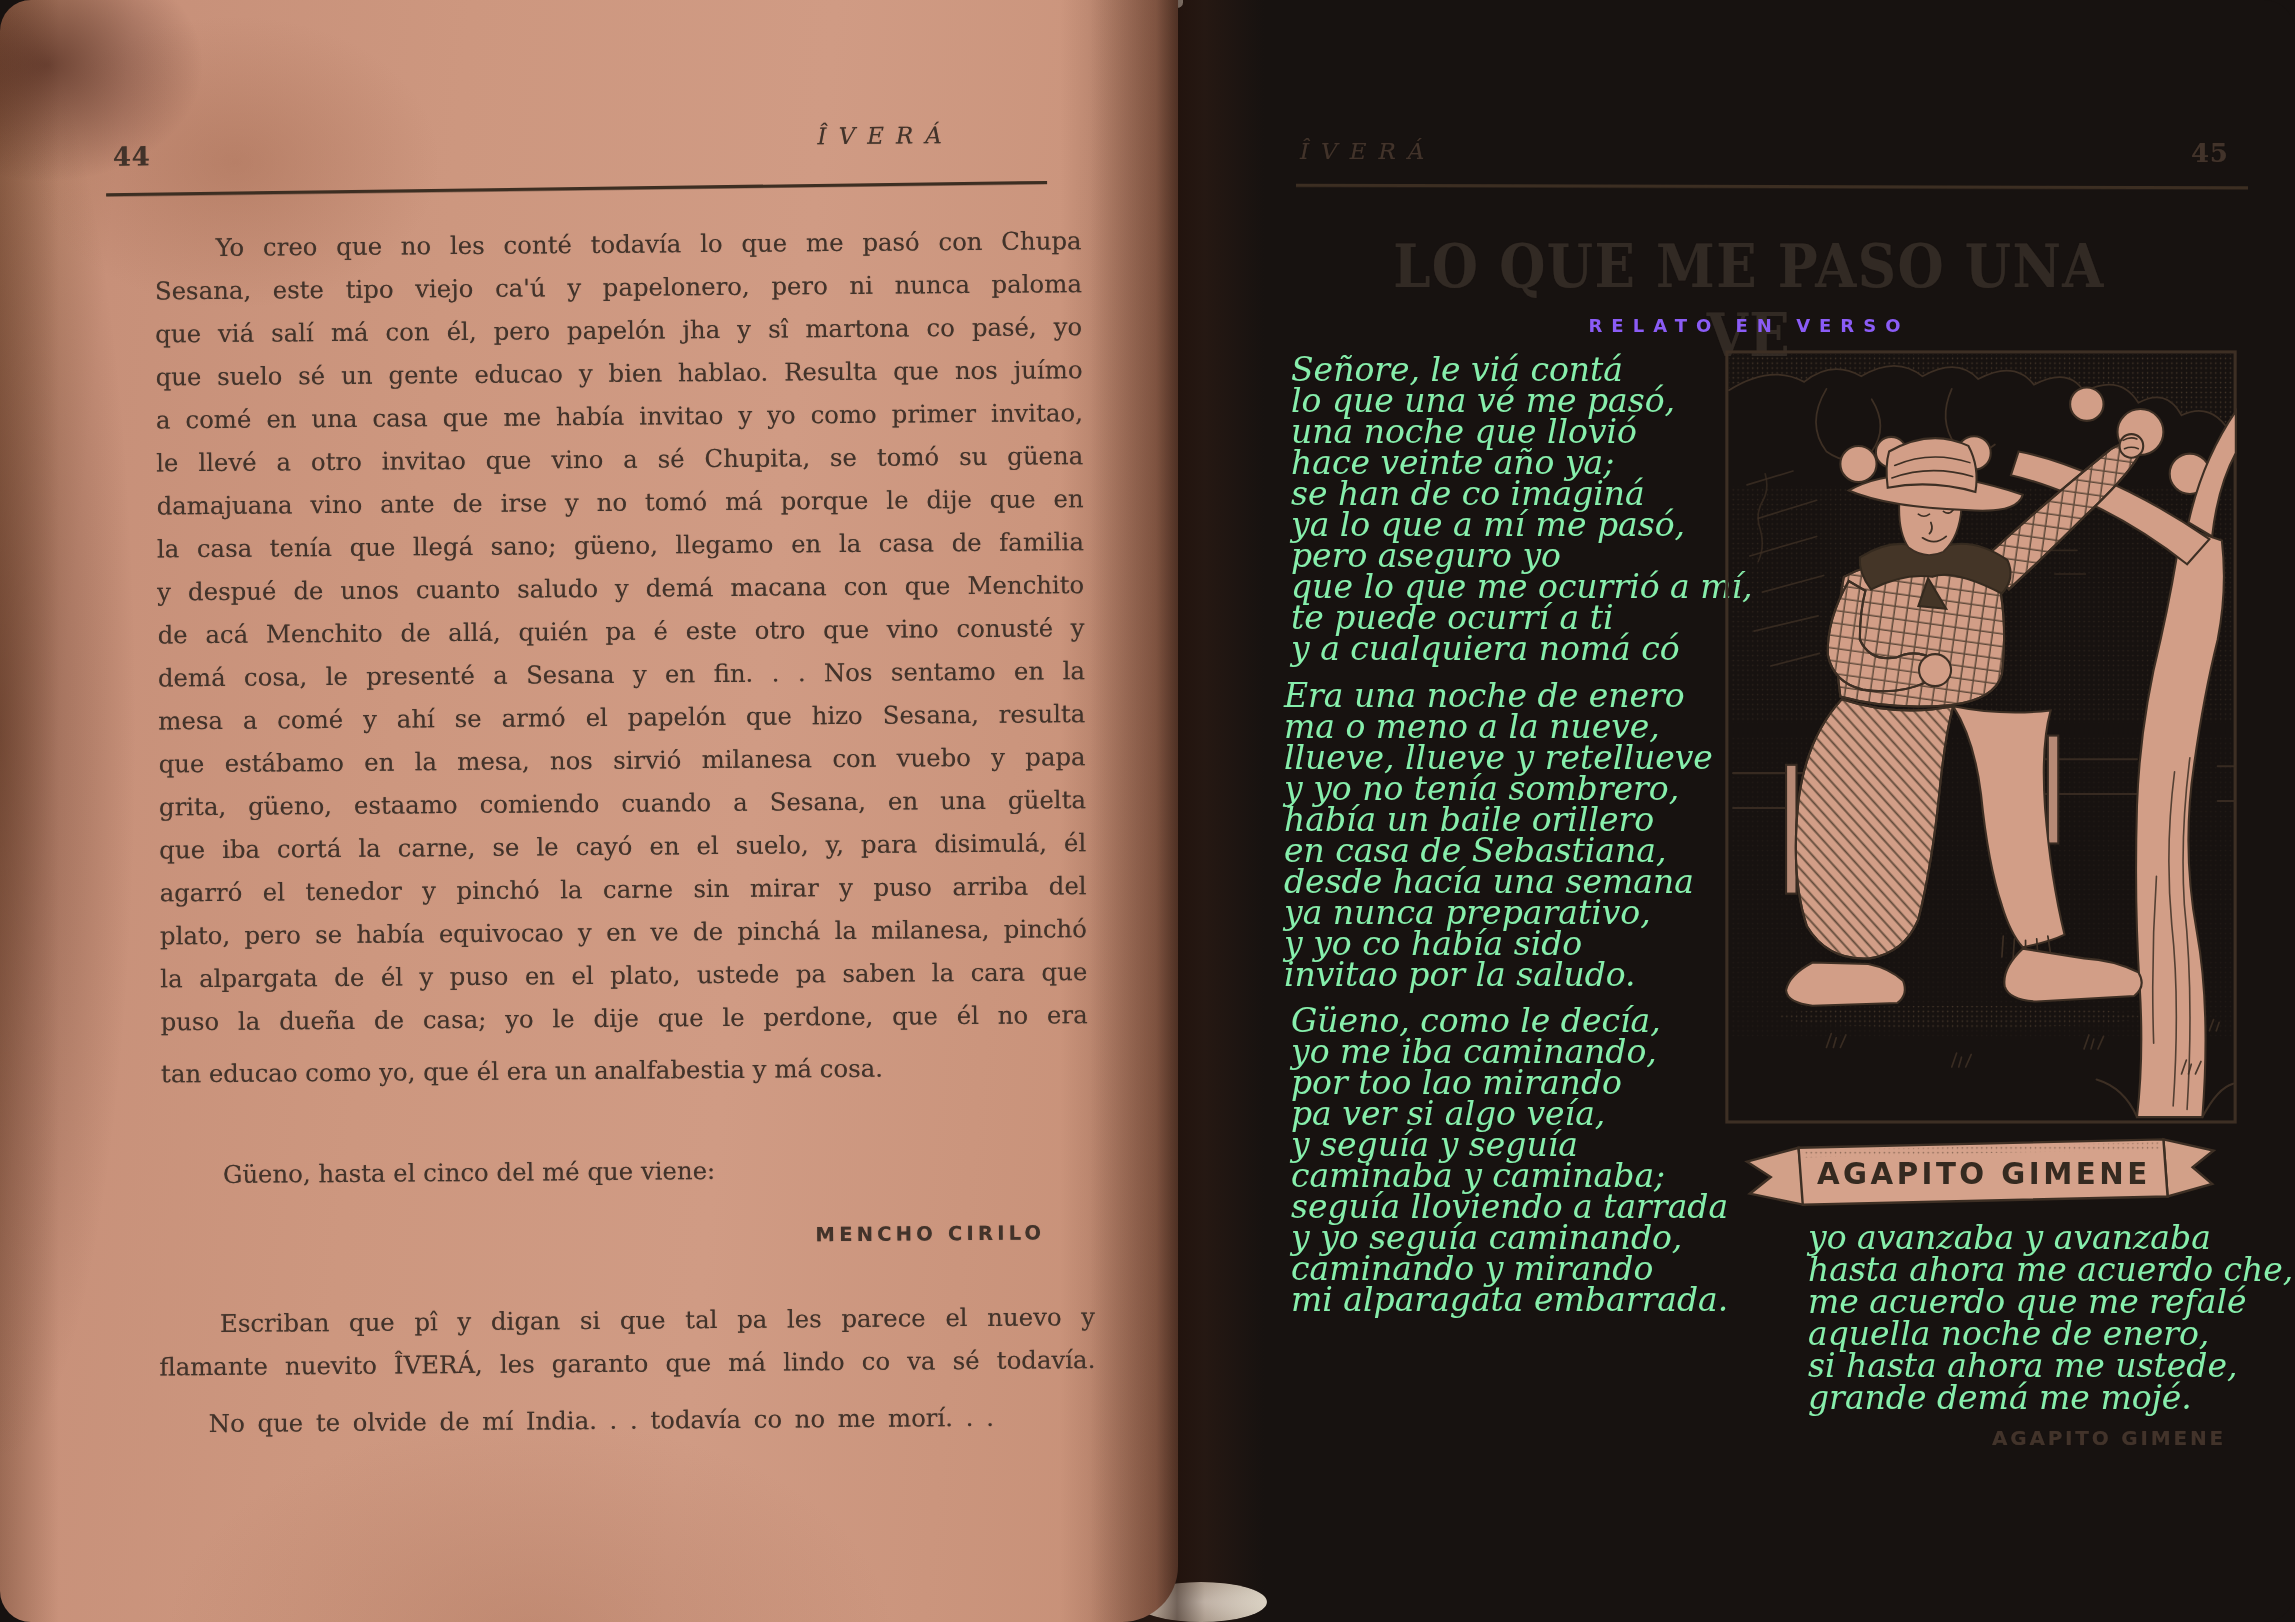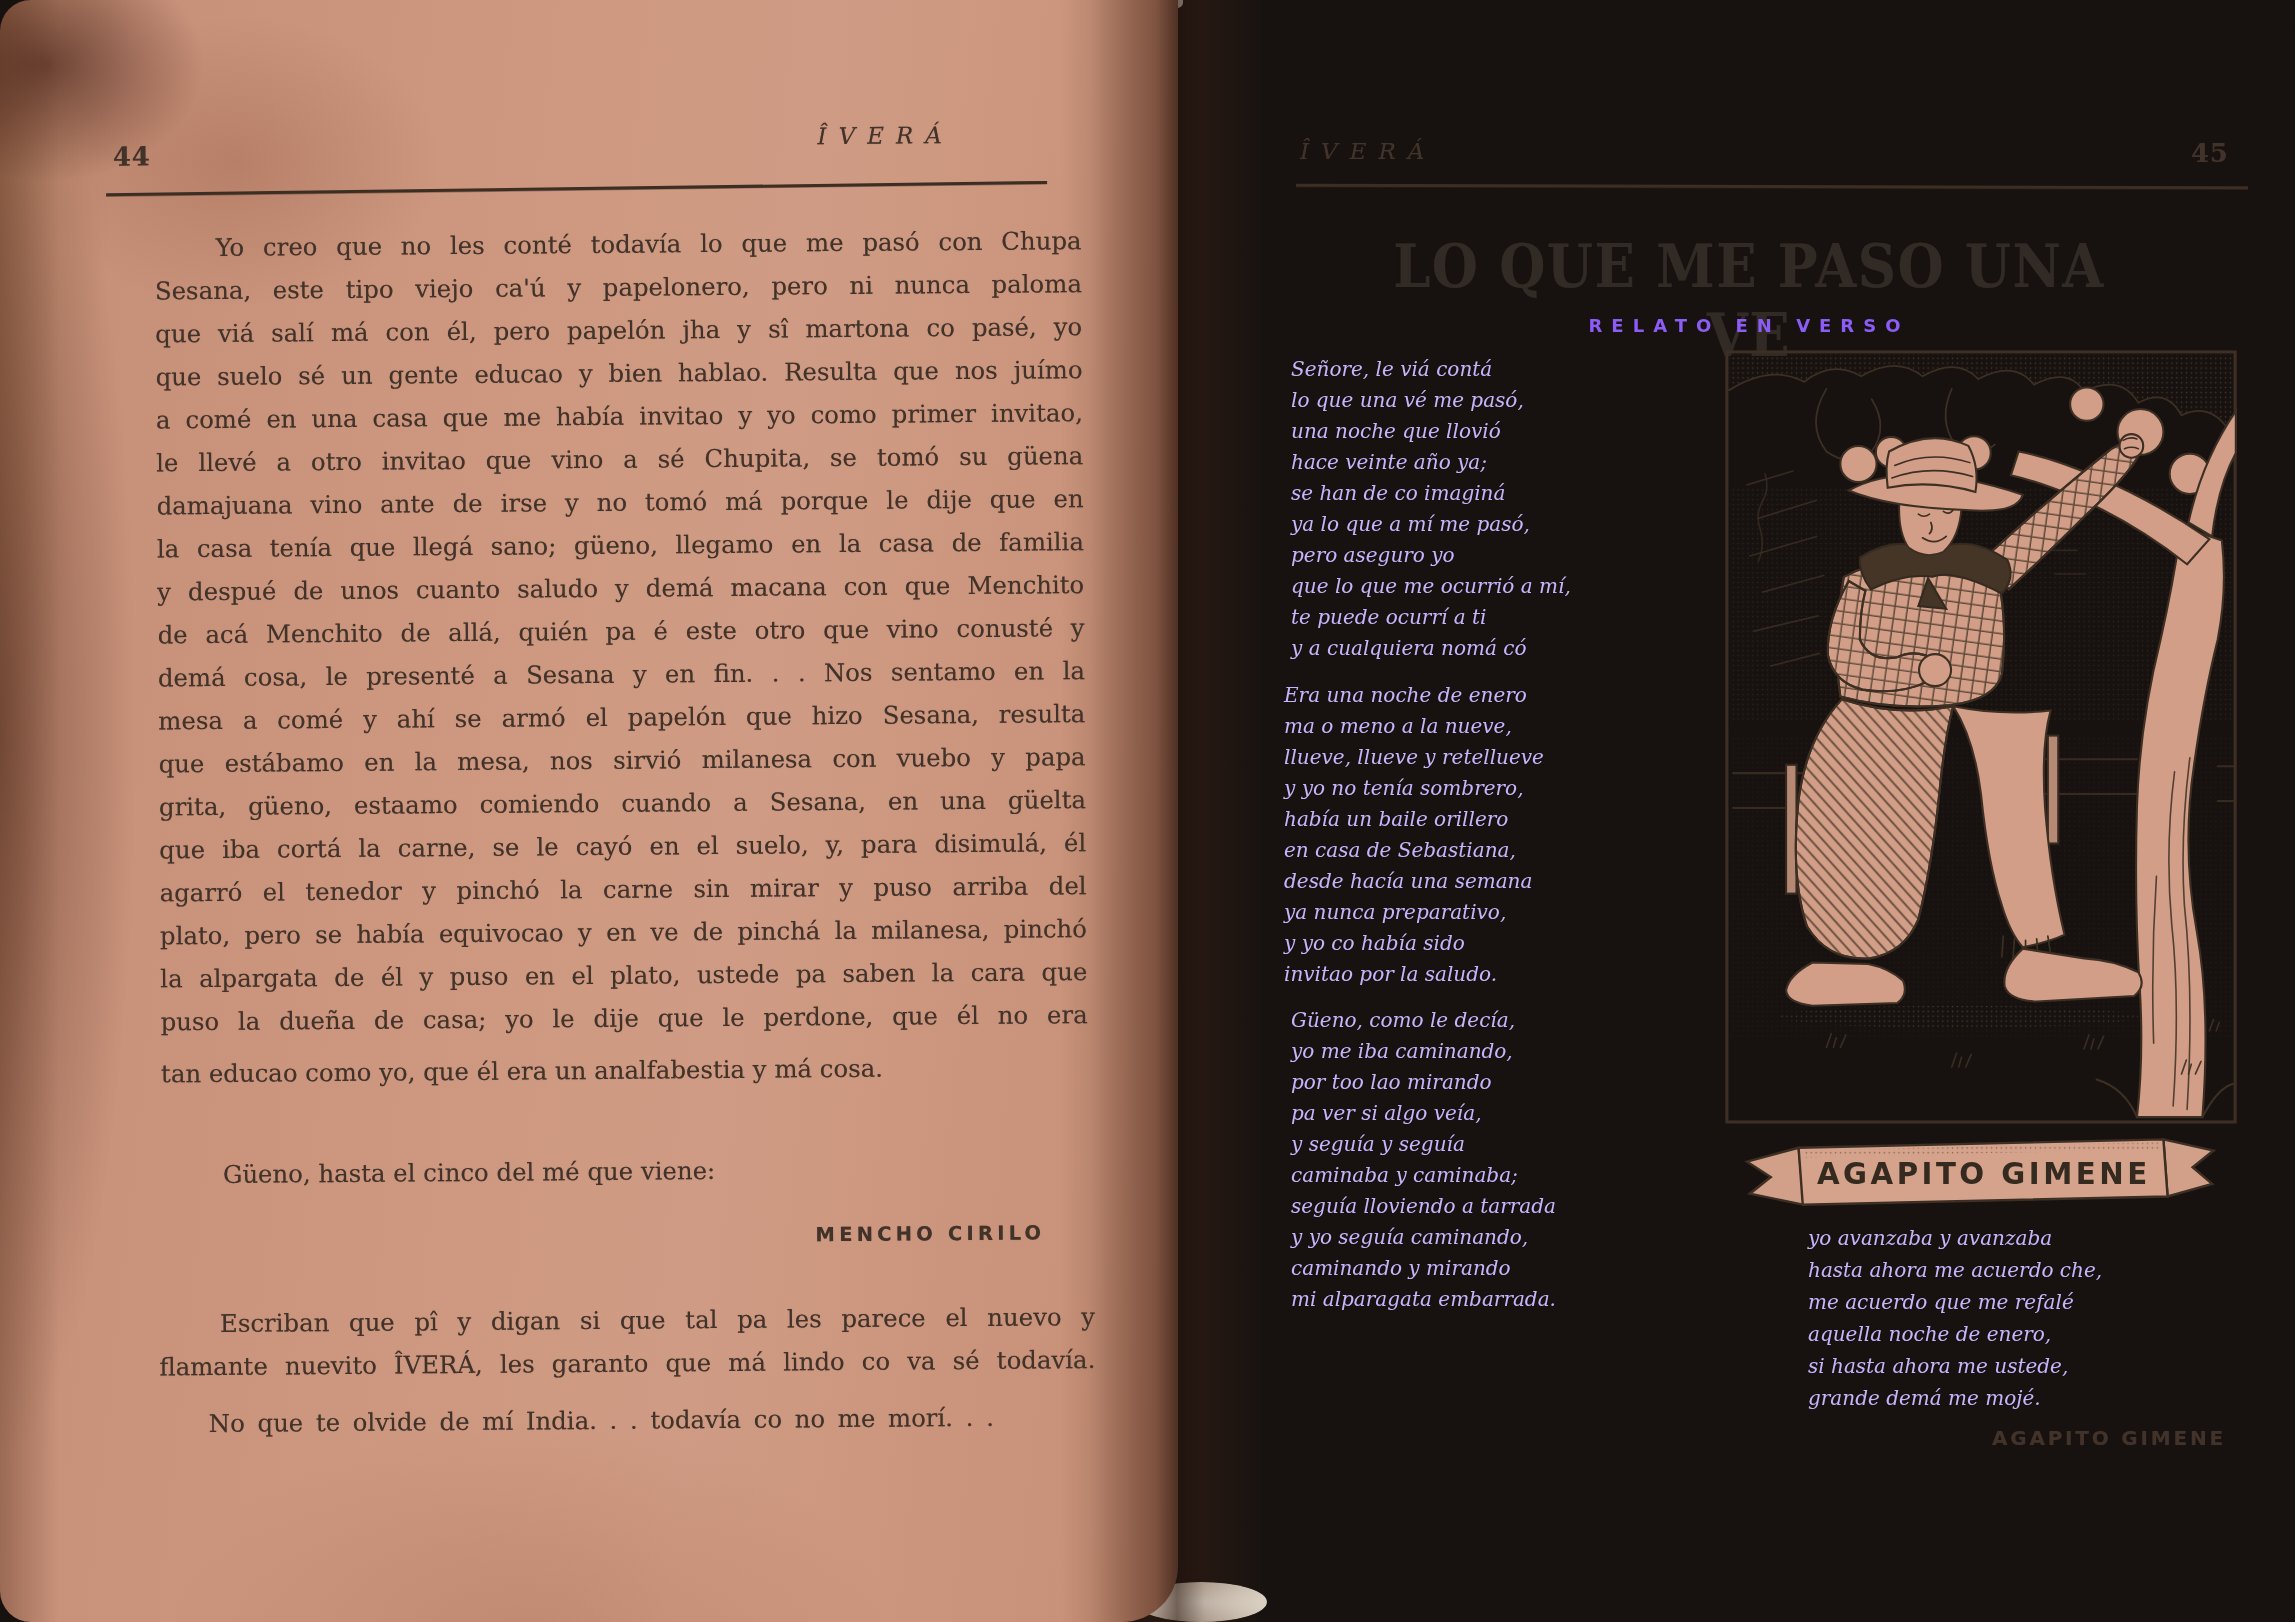--- a/index.html
+++ b/index.html
@@ -42,21 +42,21 @@
   
   #left-rot{left:0;top:0;width:1178px;height:1622px;transform:rotate(-0.45deg);}
   .bodycol{width:927px;font-size:24.4px;line-height:43px;}
   .jline{text-align:justify;text-align-last:justify;white-space:nowrap;height:43px;overflow:visible;}
   .para-first-indent > div:first-child{text-indent:61px;}
   .plain{white-space:nowrap;}
   .sig-sans{font-family:"DejaVu Sans","Liberation Sans",sans-serif;font-weight:bold;}
 
   
   .vline-list div{white-space:nowrap;}
-  .verse{font-style:italic;font-size:20px;line-height:31px;color:#c4b5fd;text-shadow:0 0 0.7px rgba(61,48,39,.5);}
+  .verse{font-style:italic;font-size:33px;line-height:31px;color:#86efac;text-shadow:0 0 0.7px rgba(61,48,39,.5);}
   #article-title{font-size:53px;font-weight:bold;letter-spacing:1.4px;color:#322a24;
      transform:scaleY(1.12);transform-origin:top center;text-shadow:0 0 0.7px rgba(50,42,36,.6);}
   #article-subtitle{font-family:"DejaVu Sans","Liberation Sans",sans-serif;font-size:18px;
      font-weight:bold;letter-spacing:9px;color:#8b5cf6;}
 </style>
 </head>
 <body>
 
 <div id="book">
 

